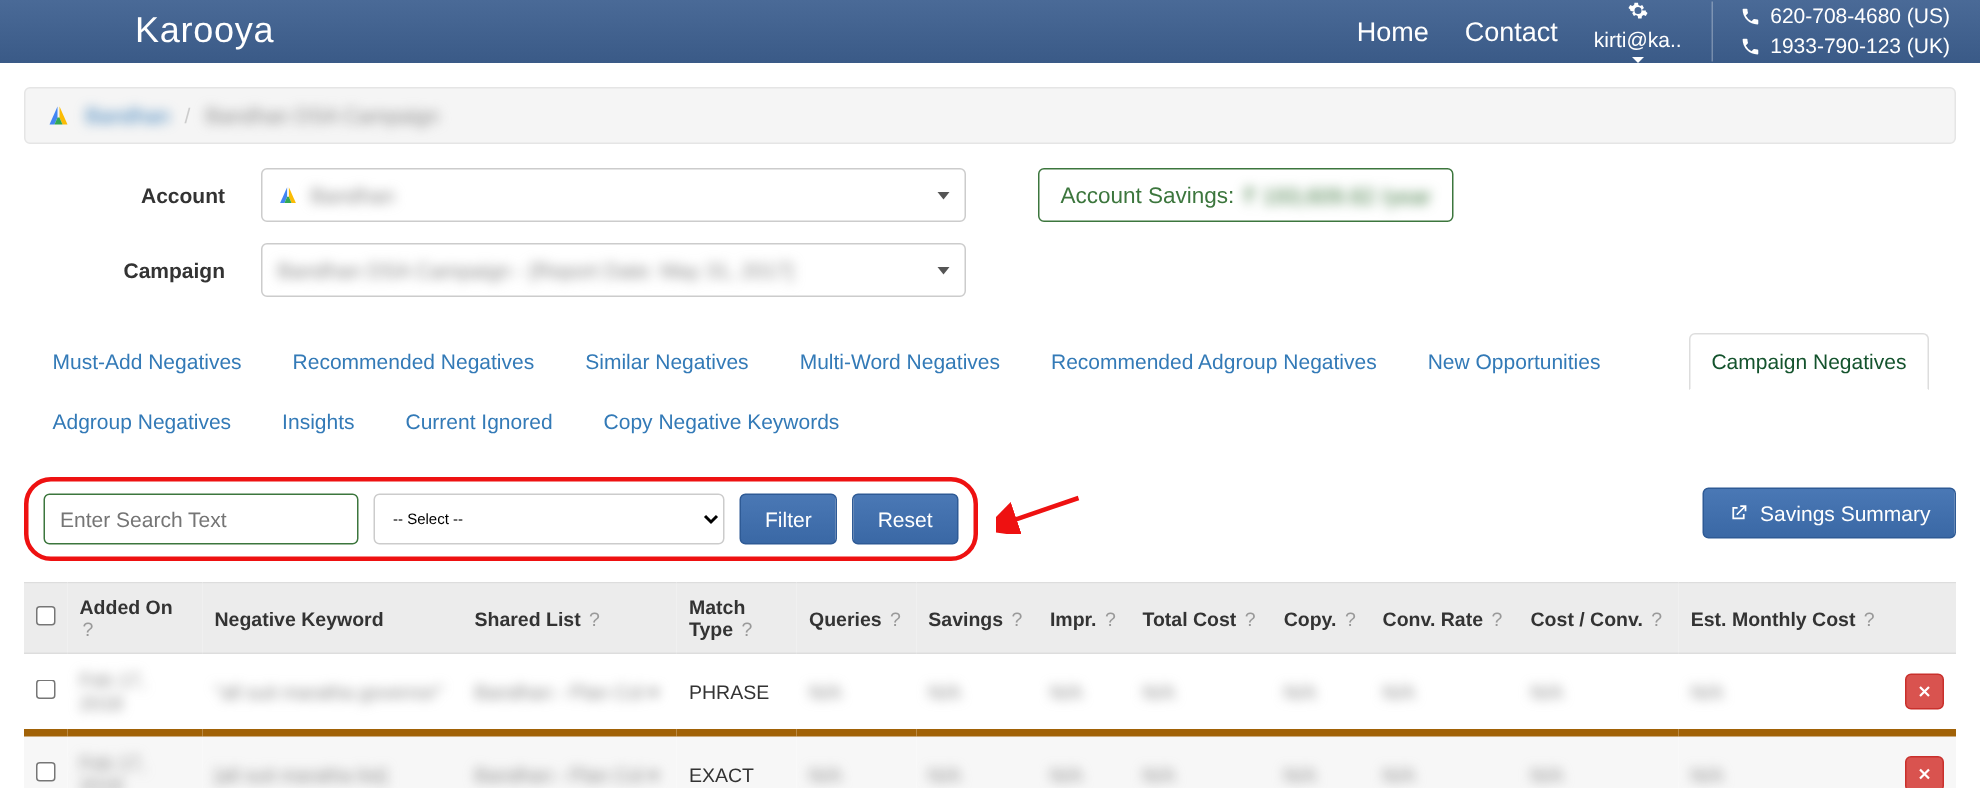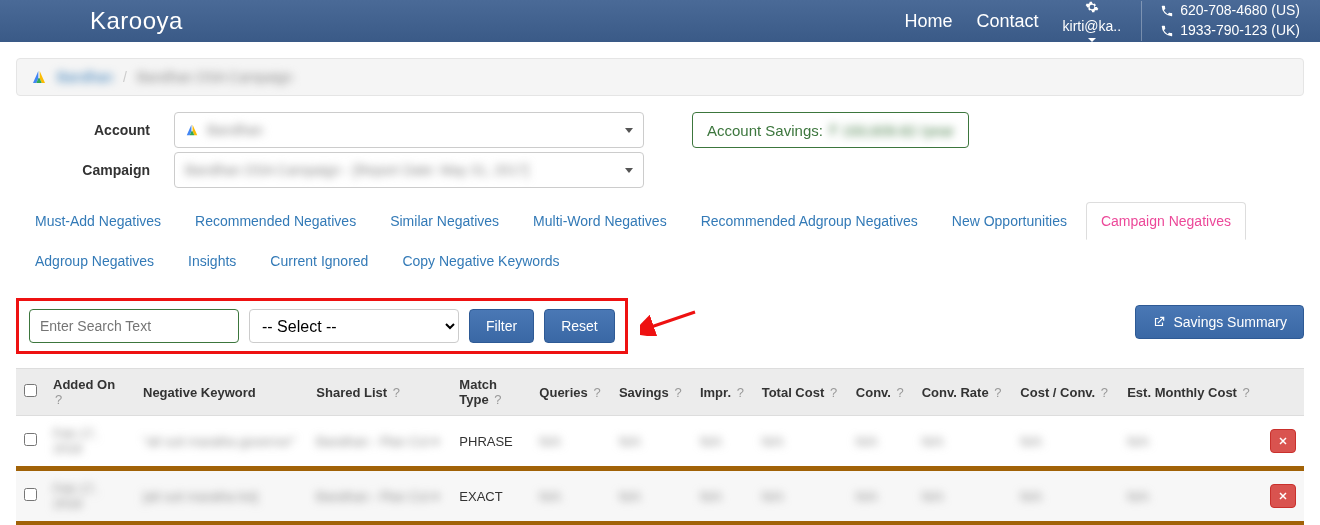--- a/index.html
+++ b/index.html
@@ -10,33 +10,33 @@
 .navbar a { color: #fff; text-decoration: none; margin: 0 12px; font-size: 18px; }
 .navbar .user { margin: 0 12px; display: flex; align-items: center; gap: 4px; flex-direction: column; }
 .navbar .phone-block { border-left: 1px solid rgba(255,255,255,0.3); padding-left: 18px; margin-left: 8px; line-height: 1.4; font-size: 14px; }
 .phone-row { display: flex; align-items: center; gap: 6px; }
 .breadcrumb-bar { background: #f5f5f5; border: 1px solid #e5e5e5; border-radius: 4px; margin: 16px 16px 0 16px; padding: 10px 14px; display: flex; align-items: center; gap: 10px; }
 .breadcrumb-bar .logo-a { font-weight: bold; font-size: 18px; }
 .logo-a { display: inline-flex; align-items: center; }
 .blur-text { filter: blur(4px); color: #888; user-select: none; }
 .blur-text.link { color: #337ab7; }
 .form-area { padding: 16px 16px 0 16px; }
-.form-row { display: flex; align-items: center; margin-bottom: 4px; gap: 18px; }
+.form-row { display: flex; align-items: center; margin-bottom: 14px; gap: 18px; }
 .form-label { width: 140px; text-align: right; font-weight: bold; font-size: 14px; padding-right: 6px; }
 .select-like { border: 1px solid #ccc; border-radius: 4px; height: 36px; width: 470px; display: flex; align-items: center; padding: 0 10px; justify-content: space-between; background: #fff; cursor: pointer; }
 .select-like .caret { border-top: 5px solid #555; border-left: 4px solid transparent; border-right: 4px solid transparent; width:0; height:0; }
 .savings-box { border: 1px solid #3c763d; border-radius: 4px; padding: 8px 14px; color: #3c763d; font-size: 15px; display: flex; align-items: center; gap: 6px; margin-left: 30px; height:36px; }
 .savings-box .blur-text { color: #3c763d; }
 .tabs { display: flex; flex-wrap: wrap; padding: 10px 20px 0 20px; gap: 0; }
 .tab { color: #337ab7; padding: 10px 14px; cursor: pointer; border: 1px solid transparent; border-radius: 4px 4px 0 0; font-size: 14px; margin-right: 4px; }
-.tab.active { color: #ec4899; border: 1px solid #ddd; border-bottom-color: #fff; background: #fff; }
+.tab.active { color: #14532d; border: 1px solid #ddd; border-bottom-color: #fff; background: #fff; margin-left: 40px; }
 .tabs-row2 { display: flex; padding: 2px 20px 10px 20px; }
-.highlight-area { border: 3px solid #e11; border-radius: 0; padding: 8px 10px; margin: 8px 0 0 16px; display: inline-flex; align-items: center; gap: 10px; }
+.highlight-area { border: 3px solid #e11; border-radius: 18px; padding: 8px 10px; margin: 8px 0 0 16px; display: inline-flex; align-items: center; gap: 10px; }
 .search-input { border: 1px solid #3c763d; border-radius: 4px; height: 34px; width: 210px; padding: 0 10px; font-size: 14px; outline: none; color:#555;}
-.select-native { border: 1px solid #ccc; border-radius: 4px; height: 34px; width: 210px; padding: 0 8px; font-size: 16px; background: #fff; }
+.select-native { border: 1px solid #ccc; border-radius: 4px; height: 34px; width: 234px; padding: 0 8px; font-size: 10px; background: #fff; }
 .btn { background: linear-gradient(to bottom, #4a78b5, #3a68a5); color: #fff; border: 1px solid #2e5a95; border-radius: 4px; height: 34px; padding: 0 16px; cursor: pointer; font-size: 14px; }
 .toolbar-right { display: flex; gap: 10px; margin-left: auto; margin-right: 16px; }
 .toolbar-row { display: flex; align-items: center; }
 .arrow-annot { width: 60px; position:relative; margin-left:12px;}
 .arrow-annot svg { position:absolute; top:-14px; left:0;}
 .table-wrap { margin: 14px 16px 0 16px; }
 table { width: 100%; border-collapse: collapse; }
 thead th { background: #ececec; border-top: 1px solid #ddd; border-bottom: 1px solid #ddd; text-align: left; font-size: 13px; font-weight: bold; padding: 8px 8px; vertical-align: middle; }
 tbody td { border-bottom: 5px solid #a16207; padding: 10px 8px; font-size: 13px; vertical-align: middle; }
 tbody tr:nth-child(even) { background: #f7f7f7; }
@@ -170,21 +170,21 @@
 <tr>
   <th style="width:28px;"><input type="checkbox" style=""></th>
   <th style="width:90px;"><span>Added On</span> <span class="help-q">?</span></th>
   <th>Negative Keyword</th>
   <th><span>Shared List</span> <span class="help-q">?</span></th>
   <th style="width:80px;"><span>Match Type</span> <span class="help-q">?</span></th>
   <th><span>Queries</span> <span class="help-q">?</span></th>
   <th><span>Savings</span> <span class="help-q">?</span></th>
   <th><span>Impr.</span> <span class="help-q">?</span></th>
   <th><span>Total Cost</span> <span class="help-q">?</span></th>
-  <th><span>Conv.</span> <span class="help-q">?</span></th>
+  <th><span>Copy.</span> <span class="help-q">?</span></th>
   <th><span>Conv. Rate</span> <span class="help-q">?</span></th>
   <th><span>Cost / Conv.</span> <span class="help-q">?</span></th>
   <th><span>Est. Monthly Cost</span> <span class="help-q">?</span></th>
   <th style="width:36px;"></th>
 </tr>
 </thead>
 <tbody>
 <tr>
   <td><input type="checkbox" style=""></td>
   <td><span class="blur-text">Feb 17, 2018</span></td>

